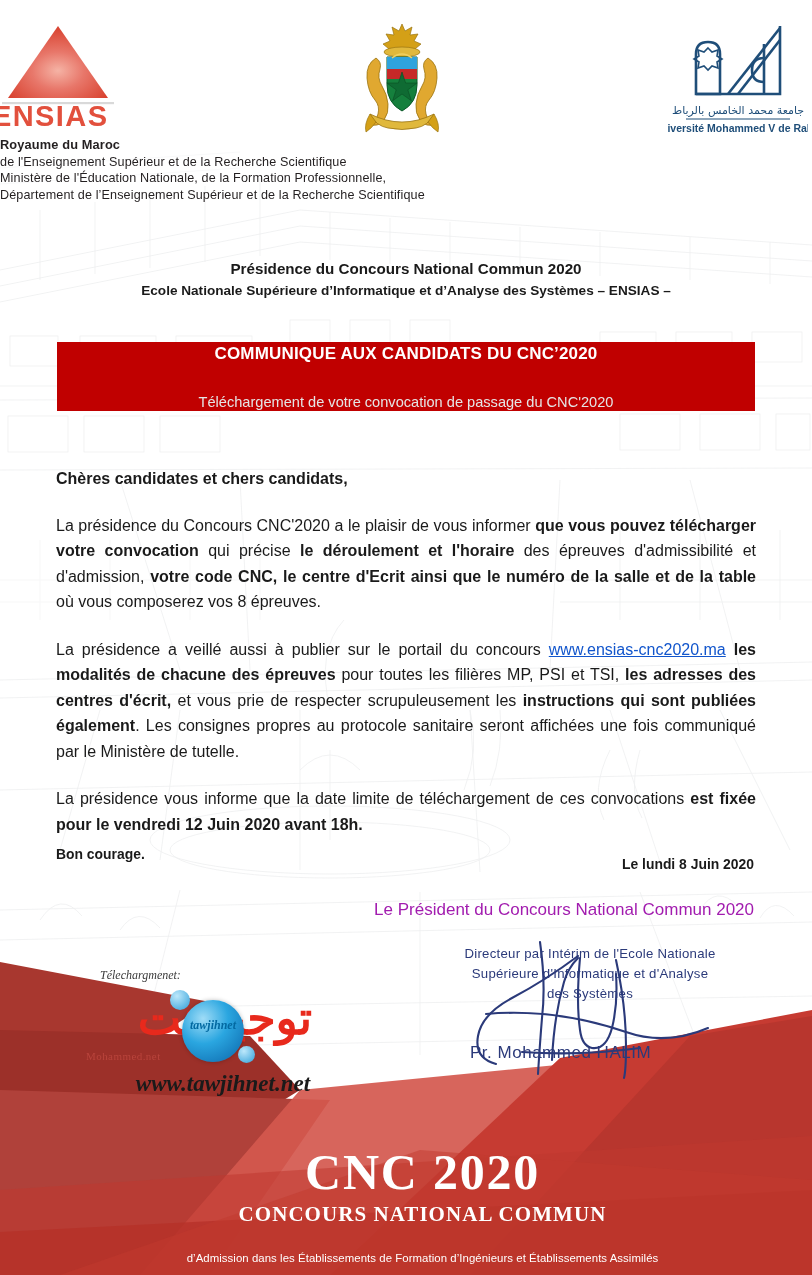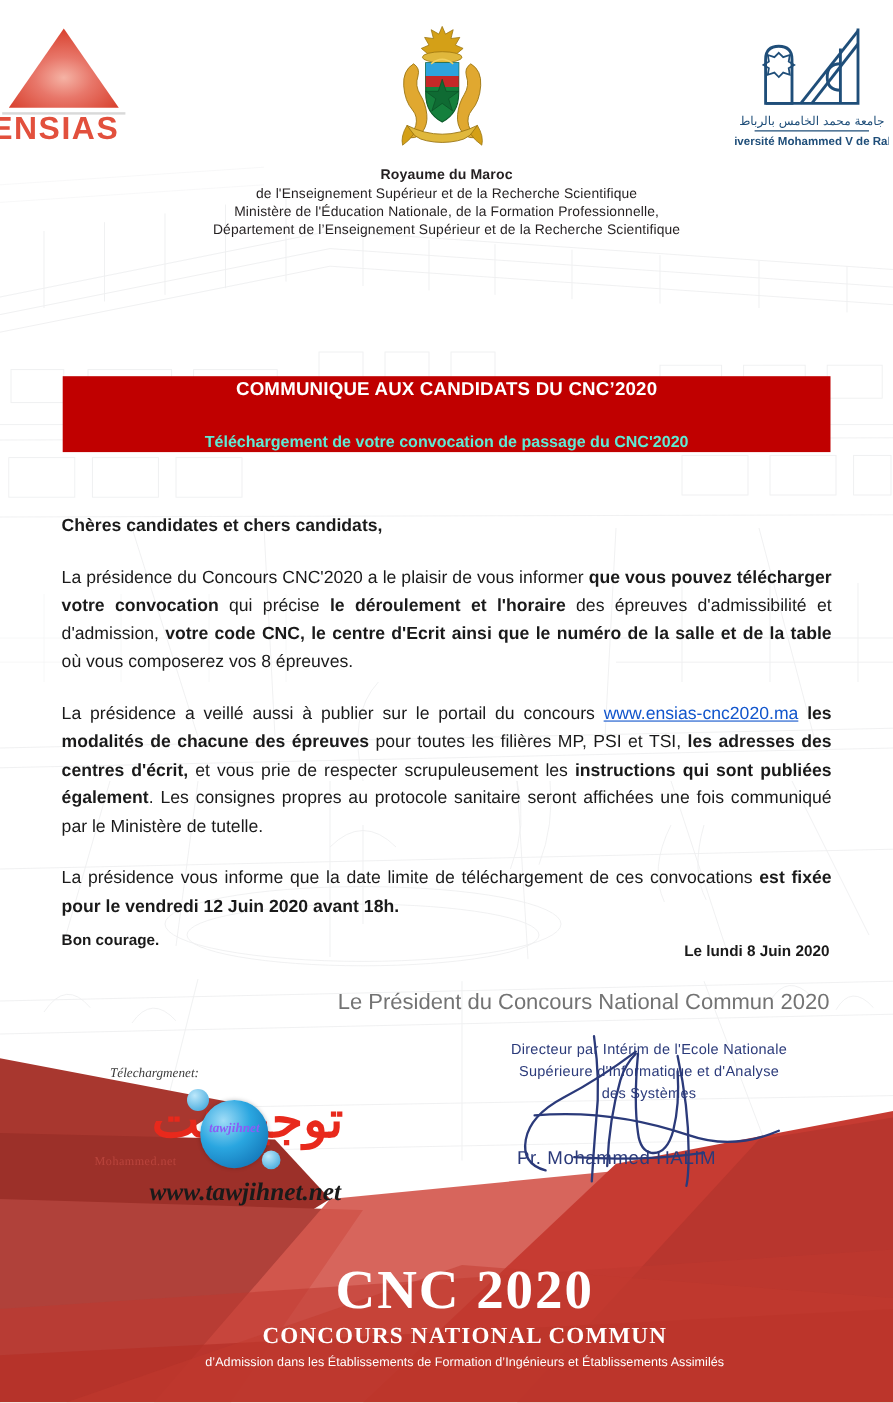--- a/index.html
+++ b/index.html
@@ -44,23 +44,23 @@
   .logo-um5 {
     position: absolute;
     left: 668px; top: 18px;
     width: 140px; height: 120px;
     z-index: 3;
   }
 
   
   .ministry {
     position: absolute;
-    left: 0; top: 151px;
+    left: 0; top: 137px;
     width: 812px;
-    text-align: center;
+    text-align: left;
     z-index: 3;
   }
   .ministry .l {
     font-size: 12.6px;
     line-height: 16.6px;
     color: #231f20;
     letter-spacing: 0.01em;
   }
   .ministry .l.b { font-weight: bold; font-size: 12.8px; }
 
@@ -98,22 +98,22 @@
     justify-content: center;
   }
   .banner .b1 {
     color: #ffffff;
     font-weight: bold;
     font-size: 17px;
     letter-spacing: 0.01em;
     margin-top: 1px;
   }
   .banner .b2 {
-    color: #5eead4;
-    font-weight: bold;
+    color: #e5e5e5;
+    font-weight: normal;
     font-size: 14.6px;
     margin-top: 30px;
   }
 
   
   .body {
     position: absolute;
     left: 56px; top: 450px;
     width: 700px;
     z-index: 3;
@@ -147,22 +147,22 @@
     position: absolute;
     right: 58px; top: 856px;
     font-size: 13.9px;
     font-weight: bold;
     color: #1a1a1a;
     z-index: 3;
   }
   .presline {
     position: absolute;
     right: 58px; top: 900px;
-    font-size: 20px;
-    color: #737373;
+    font-size: 17px;
+    color: #a21caf;
     z-index: 3;
   }
 
   
   .stamp {
     position: absolute;
     left: 425px; top: 944px;
     width: 330px;
     text-align: center;
     color: #2b3a7a;
@@ -226,21 +226,21 @@
   }
   .tawjih .tball-txt {
     position: absolute;
     left: 122px; top: 50px;
     width: 62px;
     text-align: center;
     font-family: "Liberation Serif", serif;
     font-style: italic;
     font-weight: bold;
     font-size: 12px;
-    color: #8b5cf6;
+    color: #0369a1;
   }
   .tawjih .tdot1 {
     position: absolute; left: 110px; top: 22px;
     width: 20px; height: 20px; border-radius: 50%;
     background: radial-gradient(circle at 35% 30%, #bde8fb, #2f9fd8);
   }
   .tawjih .tdot2 {
     position: absolute; left: 178px; top: 78px;
     width: 17px; height: 17px; border-radius: 50%;
     background: radial-gradient(circle at 35% 30%, #bde8fb, #2f9fd8);
@@ -290,21 +290,21 @@
     font-family: "Liberation Serif", serif;
     font-weight: bold;
     font-size: 21px;
     line-height: 26px;
     letter-spacing: 0.05em;
     margin-top: 2px;
   }
   .footer-text .f3 {
     font-size: 11.4px;
     line-height: 16px;
-    margin-top: 4px;
+    margin-top: 23px;
     letter-spacing: 0.005em;
     text-align: center;
   }
 </style>
 </head>
 <body>
 
 <div id="page">
 
   <svg class="wm" viewBox="0 0 812 980" preserveAspectRatio="none">
@@ -410,20 +410,24 @@
     <text x="70" y="114" text-anchor="middle" font-family="Liberation Sans, sans-serif" font-size="10.5" font-weight="bold" fill="#1f4e79">Université Mohammed V de Rabat</text>
   </svg>
 
   <div class="ministry">
     <div class="l b">Royaume du Maroc</div>
     <div class="l">de l'Enseignement Supérieur et de la Recherche Scientifique</div>
     <div class="l">Ministère de l'Éducation Nationale, de la Formation Professionnelle,</div>
     <div class="l">Département de l’Enseignement Supérieur et de la Recherche Scientifique</div>
   </div>
 
+  <div class="presidency">
+    <div class="p1">Présidence du Concours National Commun 2020</div>
+    <div class="p2">Ecole Nationale Supérieure d’Informatique et d’Analyse des Systèmes – ENSIAS –</div>
+  </div>
 
   <div class="banner">
     <div class="b1">COMMUNIQUE AUX CANDIDATS DU CNC’2020</div>
     <div class="b2">Téléchargement de votre convocation de passage du CNC'2020</div>
   </div>
 
   <div class="body">
     <p class="salut">Chères candidates et chers candidats,</p>
 
     <p><span>La présidence du Concours CNC'2020 a le plaisir de vous informer </span><b>que vous pouvez télécharger votre convocation</b><span> qui précise </span><b>le déroulement et l'horaire</b><span> des épreuves d'admissibilité et d'admission, </span><b>votre code CNC, le centre d'Ecrit ainsi que le numéro de la salle et de la table</b><span> où vous composerez vos 8 épreuves.</span></p>

